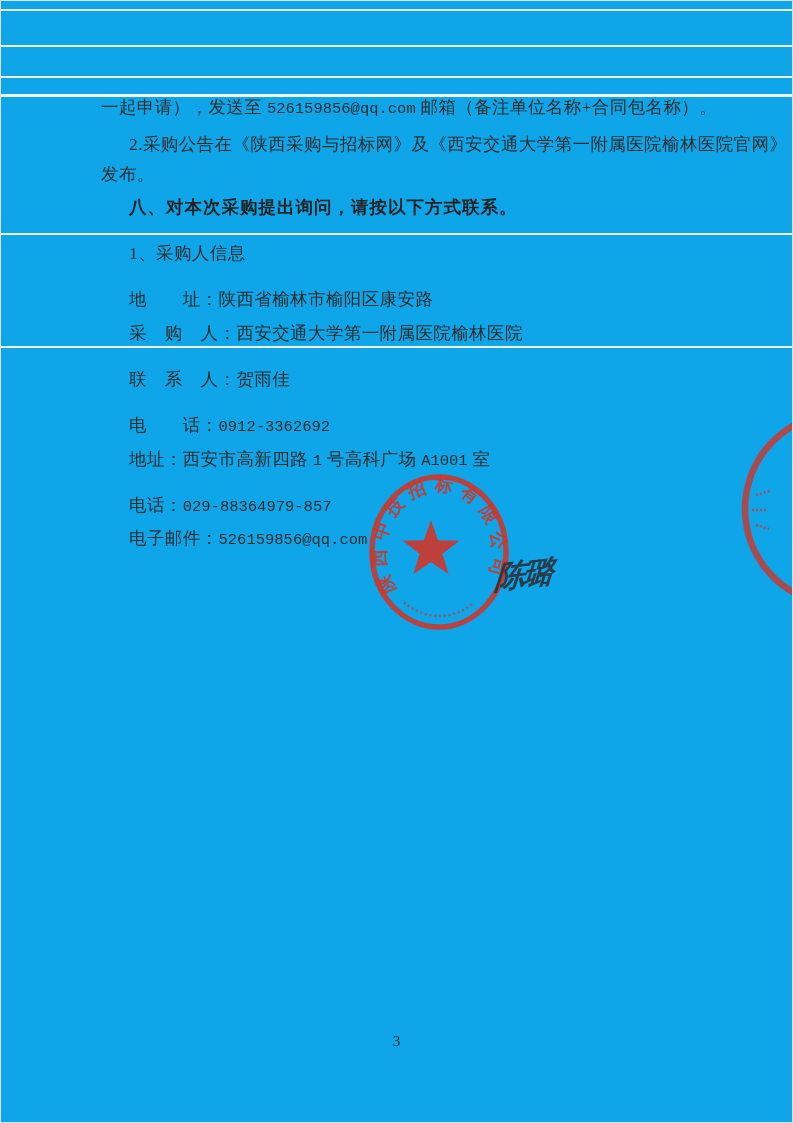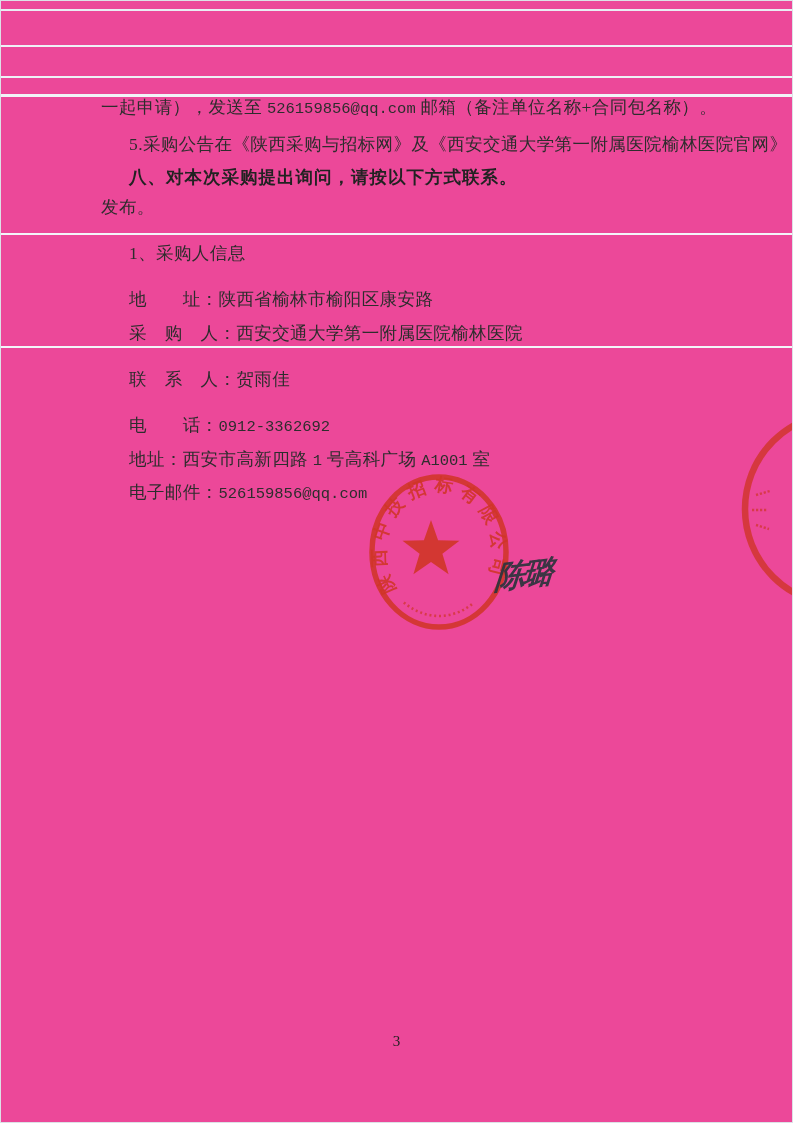--- a/index.html
+++ b/index.html
@@ -1,19 +1,19 @@
 <!DOCTYPE html>
 <html><head>
 <meta charset="utf-8">
 <style>
   html,body{margin:0;padding:0;background:#ffffff;}
   .page{
     position:relative;
     width:793px;height:1123px;
-    background:#ec4899;
+    background:#0ea5e9;
     border:1px solid #dde1e7;
     box-sizing:border-box;
     overflow:hidden;
     font-family:"Liberation Serif","DejaVu Serif",serif;
     color:#2d2d2d;
   }
   .scan{position:absolute;left:0;width:100%;pointer-events:none;}
   .s1{top:8px;height:2px;background:#e9edf3;}
   .s2{top:44px;height:2px;background:#eef1f6;}
   .s3{top:75px;height:2px;background:#eef2f6;}
@@ -54,42 +54,43 @@
   <div class="scan s2"></div>
   <div class="scan s3"></div>
   <div class="scan s4"></div>
   <div class="scan s5"></div>
   <div class="scan s6"></div>
 
   <div class="body-text">
 
     <div class="ln"><span>一起申请），发送至 </span><span class="mono">526159856@qq.com</span><span> 邮箱（备注单位名称+合同包名称）。</span></div>
 
-    <div class="ln ind mt7"><span>5.采购公告在《陕西采购与招标网》及《西安交通大学第一附属医院榆林医院官网》</span></div>
+    <div class="ln ind mt7"><span>2.采购公告在《陕西采购与招标网》及《西安交通大学第一附属医院榆林医院官网》</span></div>
+
+    <div class="ln"><span>发布。</span></div>
 
     <div class="ln ind b mt3"><span>八、对本次采购提出询问，请按以下方式联系。</span></div>
-
-    <div class="ln"><span>发布。</span></div>
 
     <div class="ln ind"><span>1、采购人信息</span></div>
 
     <div class="ln ind"><span>地　　址：陕西省榆林市榆阳区康安路</span></div>
 
     <div class="ln ind mt4"><span>采　购　人：西安交通大学第一附属医院榆林医院</span></div>
 
     <div class="ln ind"><span>联　系　人：贺雨佳</span></div>
 
     <div class="ln ind"><span>电　　话：</span><span class="mono">0912-3362692</span></div>
 
 
 
     <div class="ln ind mt4"><span>地址：西安市高新四路 </span><span class="mono">1</span><span> 号高科广场 </span><span class="mono">A1001</span><span> 室</span></div>
 
 
 
+    <div class="ln ind"><span>电话：</span><span class="mono">029-88364979-857</span></div>
 
     <div class="ln ind mt3"><span>电子邮件：</span><span class="mono">526159856@qq.com</span></div>
 
   </div>
 
   <svg class="stamp" viewBox="0 0 180 200" xmlns="http://www.w3.org/2000/svg">
     <defs>
       <path id="ringTextPath" d="M 47.4 137.6 A 54 61 0 1 1 132.6 137.6" fill="none"></path>
     </defs>
     <ellipse cx="90" cy="100" rx="67" ry="75" fill="none" stroke-width="5.5" opacity="0.87" stroke="#d03527"></ellipse>

